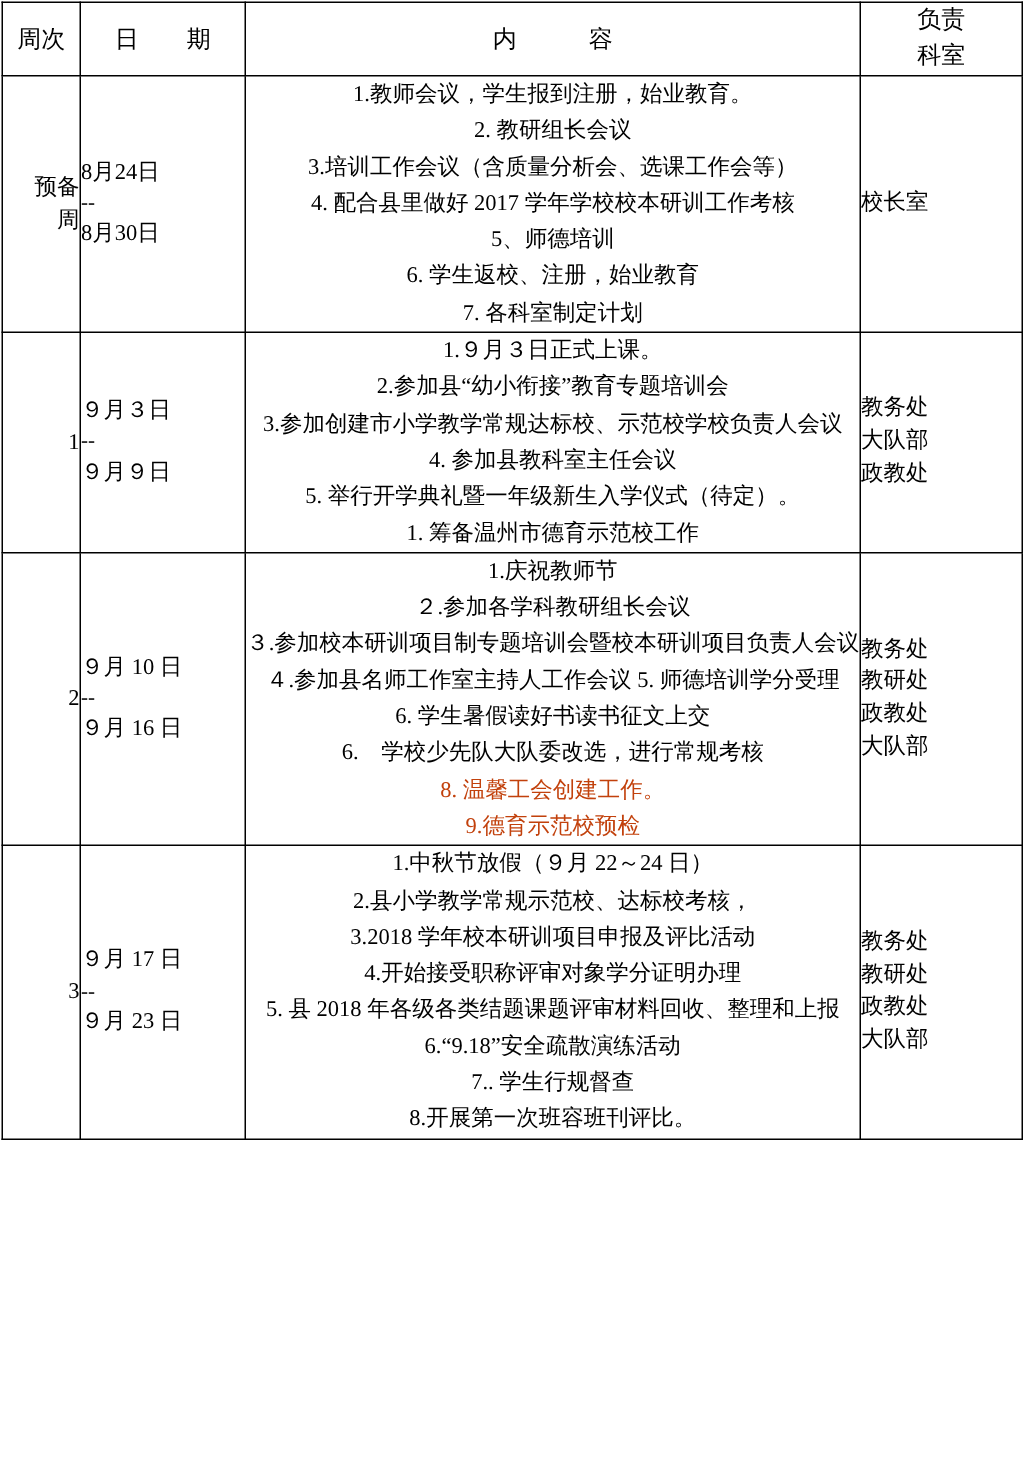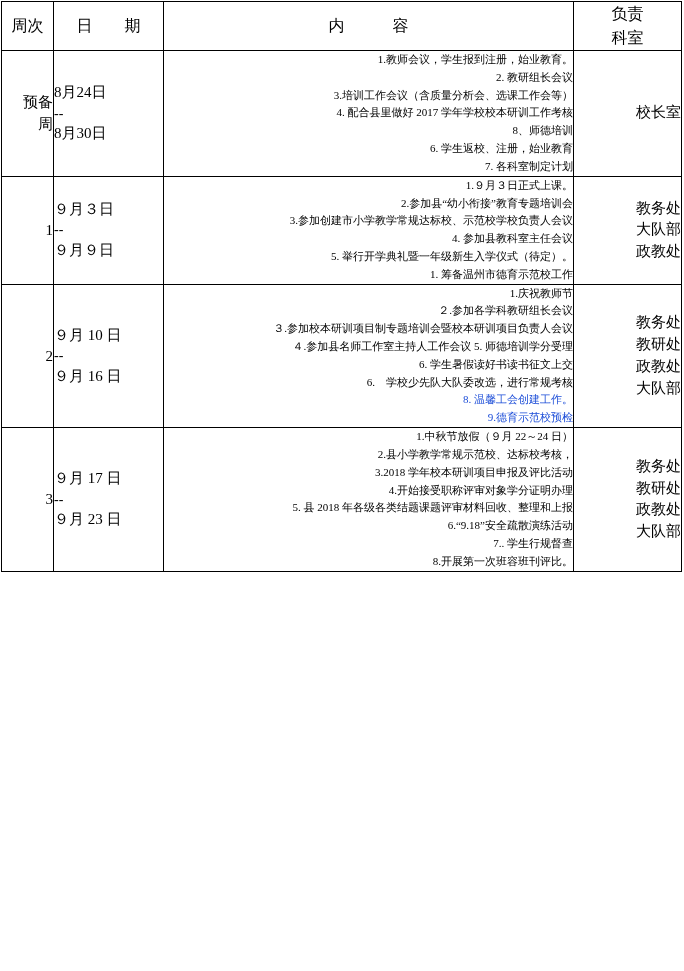--- a/index.html
+++ b/index.html
@@ -50,35 +50,35 @@
     text-align: right;
     font-size: 15px;
     line-height: 1.5;
   }
   .cell-date {
     text-align: left;
     font-size: 15px;
     line-height: 1.7;
   }
   .cell-dept {
-    text-align: right;
+    text-align: left;
     font-size: 15px;
     line-height: 1.45;
   }
   .cell-content {
-    text-align: right;
-    font-size: 11px;
+    text-align: center;
+    font-size: 15px;
     line-height: 1.62;
     padding: 4px 3px 4px 5px;
   }
   .cell-content .line {
     white-space: normal;
   }
   .faded {
-    color: #1d4ed8;
+    color: #c2410c;
   }
   .dash {
     font-size: 14px;
     line-height: 1.1;
   }
 </style>
 </head>
 <body>
 
 <div class="page">
@@ -110,21 +110,21 @@
         <td class="cell-date">
           <div>8月24日</div>
           <div class="dash">--</div>
           <div>8月30日</div>
         </td>
         <td class="cell-content">
           <div class="line">1.教师会议，学生报到注册，始业教育。</div>
           <div class="line">2. 教研组长会议</div>
           <div class="line">3.培训工作会议（含质量分析会、选课工作会等）</div>
           <div class="line">4. 配合县里做好 2017 学年学校校本研训工作考核</div>
-          <div class="line">8、师德培训</div>
+          <div class="line">5、师德培训</div>
           <div class="line">6. 学生返校、注册，始业教育</div>
           <div class="line">7. 各科室制定计划</div>
         </td>
         <td class="cell-dept">
           <div>校长室</div>
         </td>
       </tr>
 
       <tr>
         <td class="cell-week">

